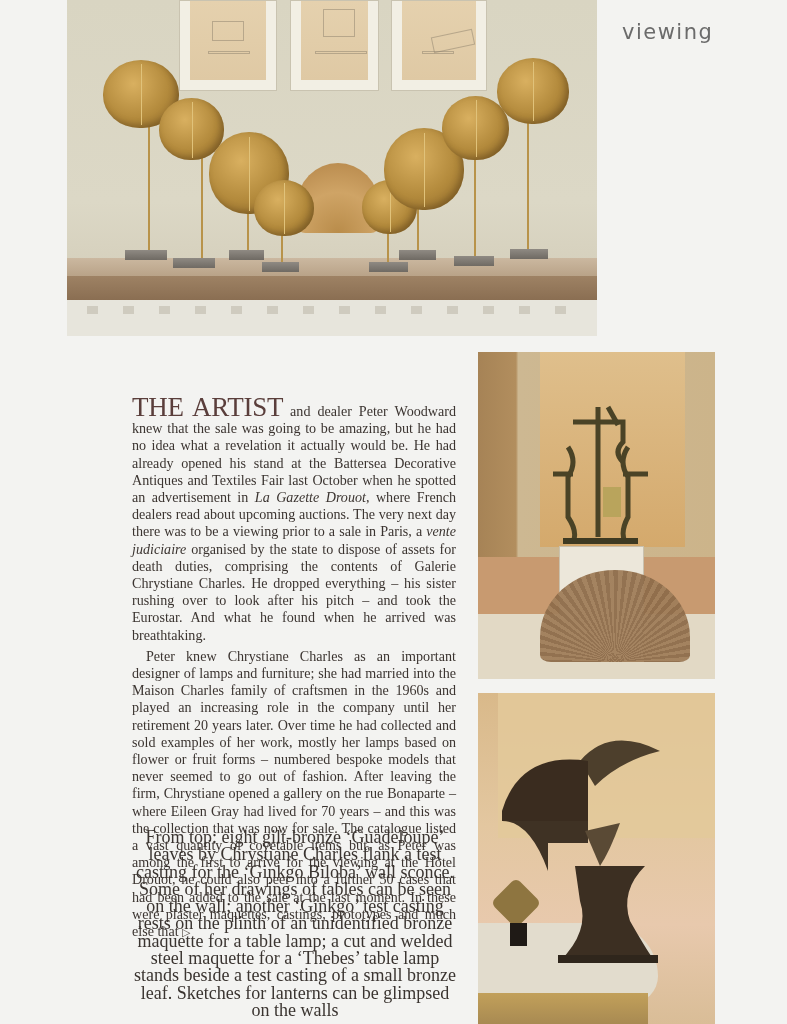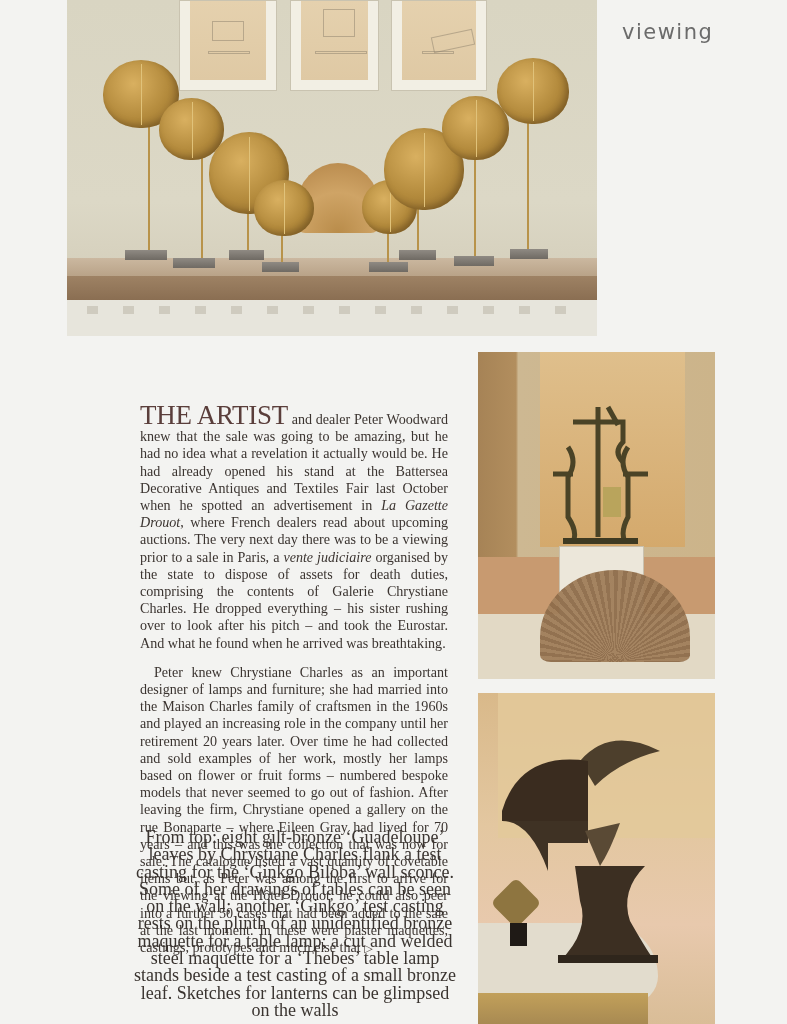--- a/index.html
+++ b/index.html
@@ -56,21 +56,21 @@
   .bot-table { position: absolute; left: 0; top: 230px; width: 180px; height: 80px; background: #e2dccd; border-radius: 0 60px 30px 0; }
   .bot-gold { position: absolute; left: 0; top: 300px; width: 170px; height: 31px; background: linear-gradient(#c2a05a, #a88a52); }
   .bot-leaf { position: absolute; left: 20px; top: 192px; width: 36px; height: 36px; background: #8e7540; transform: rotate(45deg); border-radius: 6px; }
   .bot-block { position: absolute; left: 32px; top: 230px; width: 17px; height: 23px; background: #1f1a16; }
 
   
   .body-text {
     position: absolute; left: 128px; top: 395px; width: 332px;
     font-size: 14.1px; line-height: 17.2px; text-align: justify; color: #3b3430;
   }
-  .body-text p { margin: 12px; }
+  .body-text p { margin: 4px; }
   .body-text p + p { text-indent: 14px; }
   .lead { font-size: 27px; font-weight: normal; color: #5a3e3b; letter-spacing: -0.3px; line-height: 17px; }
   .cont-mark { font-family: "DejaVu Sans", sans-serif; font-size: 11px; color: #4a403a; }
   .caption {
     position: absolute; left: 130px; top: 829px; width: 330px;
     font-size: 18px; line-height: 17.3px; text-align: center; color: #3a3430;
   }
 </style>
 </head>
 <body>

